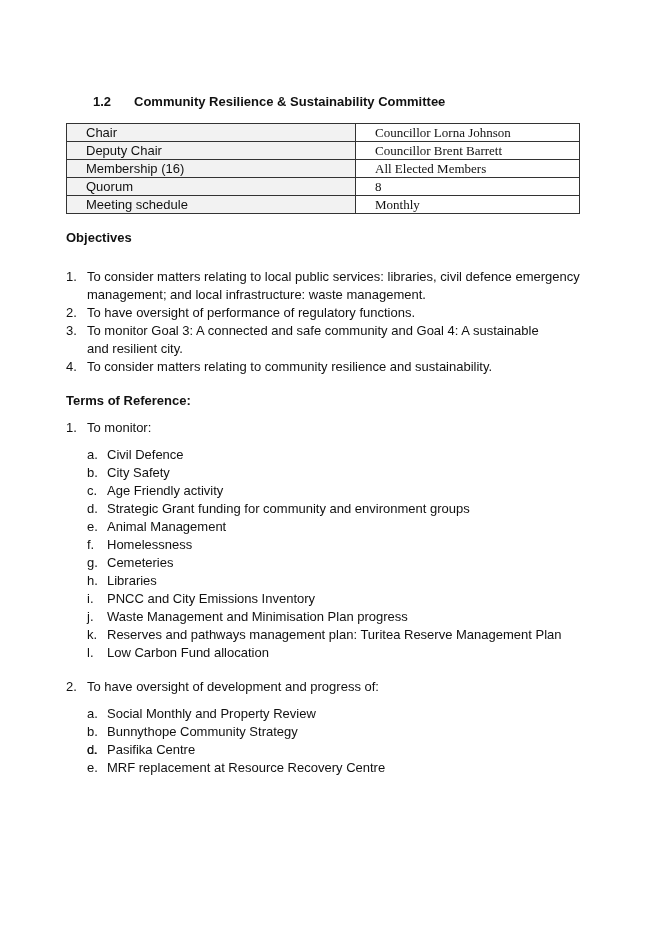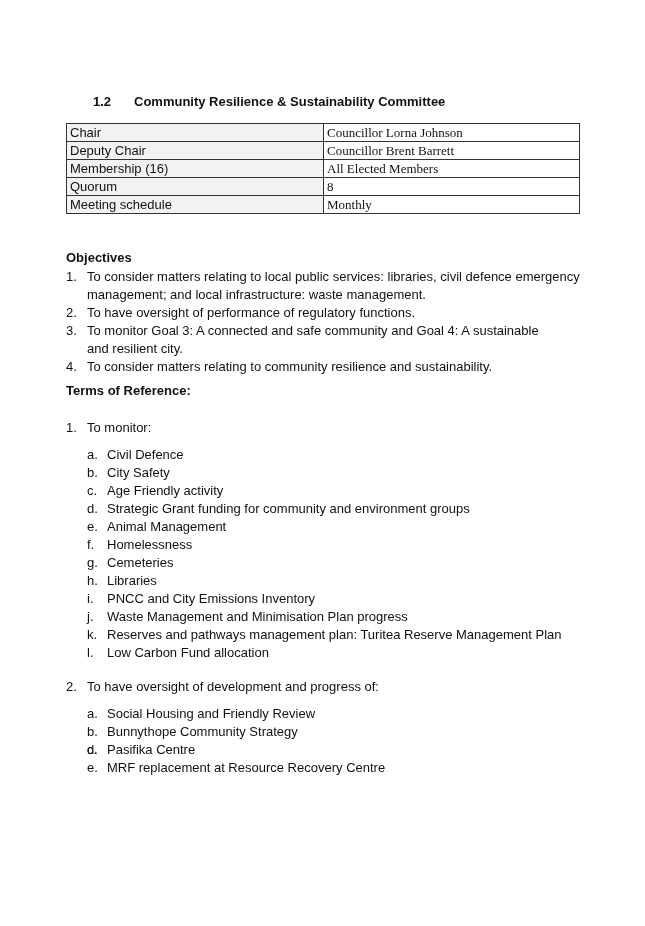--- a/index.html
+++ b/index.html
@@ -39,21 +39,21 @@
       position: absolute;
       top: 123px;
       left: 0;
       width: 514px;
       border-collapse: collapse;
       font-size: 13px;
     }
     table.info td {
       border: 1px solid #333333;
       height: 17px;
-      padding: 0 3px;
+      padding: 0 19px;
       line-height: 17px;
       white-space: nowrap;
     }
     table.info td.label {
       width: 250px;
       background: #f2f2f2;
     }
     table.info td.value {
       background: #ffffff;
       font-family: Liberation Serif, serif;
@@ -131,42 +131,42 @@
         <td class="label">Quorum</td>
         <td class="value">8</td>
       </tr>
       <tr>
         <td class="label">Meeting schedule</td>
         <td class="value">Monthly</td>
       </tr>
     </tbody>
   </table>
 
-  <div class="h-bold" style="top:250px;">Objectives</div>
+  <div class="h-bold" style="top:230px;">Objectives</div>
 
   <ol class="numbered" style="top:268px;">
     <li>
       <span class="marker">1.</span>
       <span>To consider matters relating to local public services: libraries, civil defence emergency management; and local infrastructure:  waste management.</span>
     </li>
     <li>
       <span class="marker">2.</span>
       <span>To have oversight of performance of regulatory functions.</span>
     </li>
     <li style="padding-right:20px;">
       <span class="marker">3.</span>
       <span>To monitor Goal 3: A connected and safe community and Goal 4: A sustainable and resilient city.</span>
     </li>
     <li>
       <span class="marker">4.</span>
       <span>To consider matters relating to community resilience and sustainability.</span>
     </li>
   </ol>
 
-  <div class="h-bold" style="top:383px;">Terms of Reference:</div>
+  <div class="h-bold" style="top:393px;">Terms of Reference:</div>
 
   <ol class="numbered" style="top:419px;">
     <li>
       <span class="marker">1.</span>
       <span>To monitor:</span>
     </li>
   </ol>
 
   <ol class="alpha" style="top:446px;">
     <li><span class="marker">a.</span><span>Civil Defence</span></li>
@@ -184,20 +184,20 @@
   </ol>
 
   <ol class="numbered" style="top:678px;">
     <li>
       <span class="marker">2.</span>
       <span>To have oversight of development and progress of:</span>
     </li>
   </ol>
 
   <ol class="alpha" style="top:705px;">
-    <li><span class="marker">a.</span><span>Social Housing and Friendly Review</span></li>
+    <li><span class="marker">a.</span><span>Social Monthly and Property Review</span></li>
     <li><span class="marker">b.</span><span>Bunnythope Community Strategy</span></li>
     <li><span class="marker">c.</span></li>
     <li><span class="marker">d.</span><span>Pasifika Centre</span></li>
     <li><span class="marker">e.</span><span>MRF replacement at Resource Recovery Centre</span></li>
   </ol>
 
 </div>
 
 </body></html>

